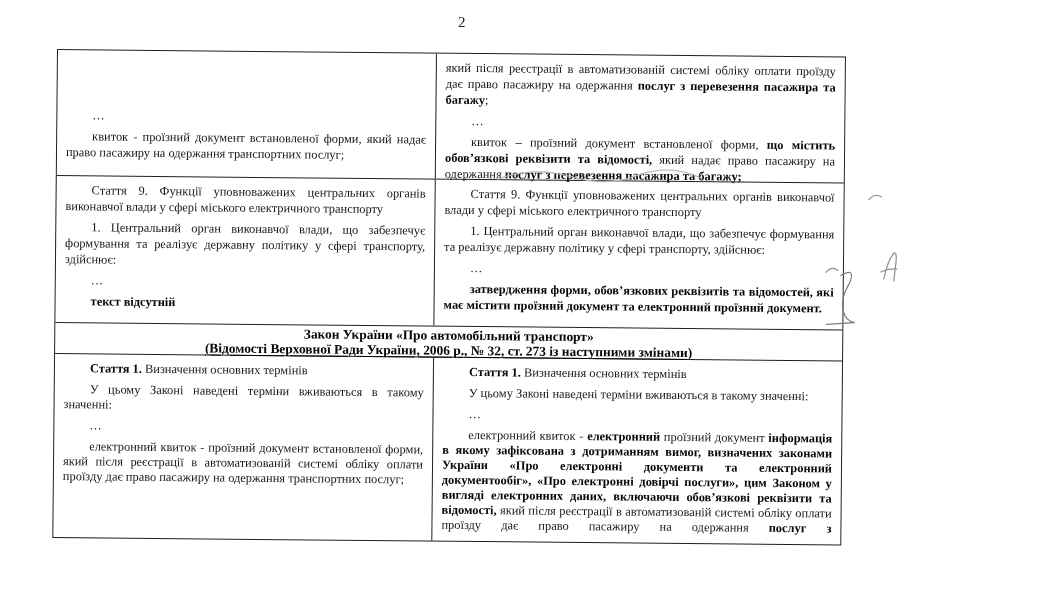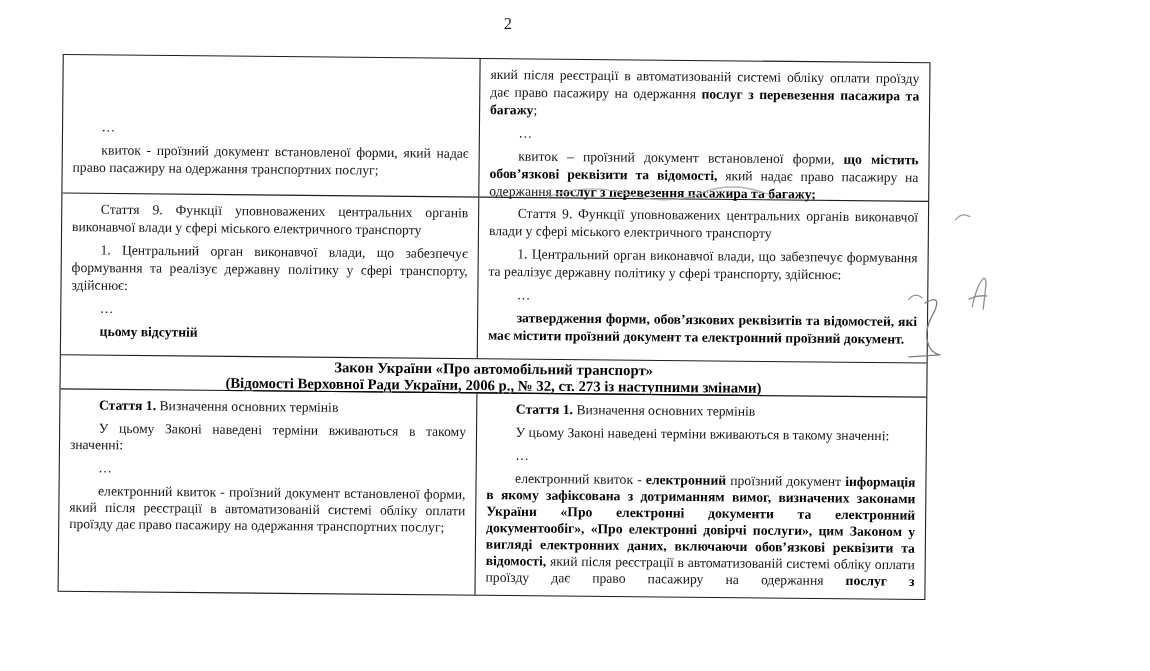--- a/index.html
+++ b/index.html
@@ -70,21 +70,21 @@
             <p class="para"><span>…</span></p>
             <p class="para"><span>квиток – проїзний документ встановленої форми, </span><span class="b">що містить обов’язкові реквізити та відомості,</span><span> який надає право пасажиру на одержання </span><span class="b">послуг з перевезення пасажира та багажу;</span></p>
           </div>
       </div>
 
       <div class="row bordered r2">
         <div class="cell cl">
             <p class="para"><span>Стаття 9. Функції уповноважених центральних органів виконавчої влади у сфері міського електричного транспорту</span></p>
             <p class="para"><span>1. Центральний орган виконавчої влади, що забезпечує формування та реалізує державну політику у сфері транспорту, здійснює:</span></p>
             <p class="para"><span>…</span></p>
-            <p class="para"><span class="b">цьому відсутній</span></p>
+            <p class="para"><span class="b">текст відсутній</span></p>
           </div>
         <div class="cell cr">
             <p class="para"><span>Стаття 9. Функції уповноважених центральних органів виконавчої влади у сфері міського електричного транспорту</span></p>
             <p class="para"><span>1. Центральний орган виконавчої влади, що забезпечує формування та реалізує державну політику у сфері транспорту, здійснює:</span></p>
             <p class="para"><span>…</span></p>
             <p class="para"><span class="b">затвердження форми, обов’язкових реквізитів та відомостей, які має містити проїзний документ та електронний проїзний документ.</span></p>
           </div>
       </div>
 
       <div class="band bordered" style="border-bottom:1.6px solid #1f1f1f;">

